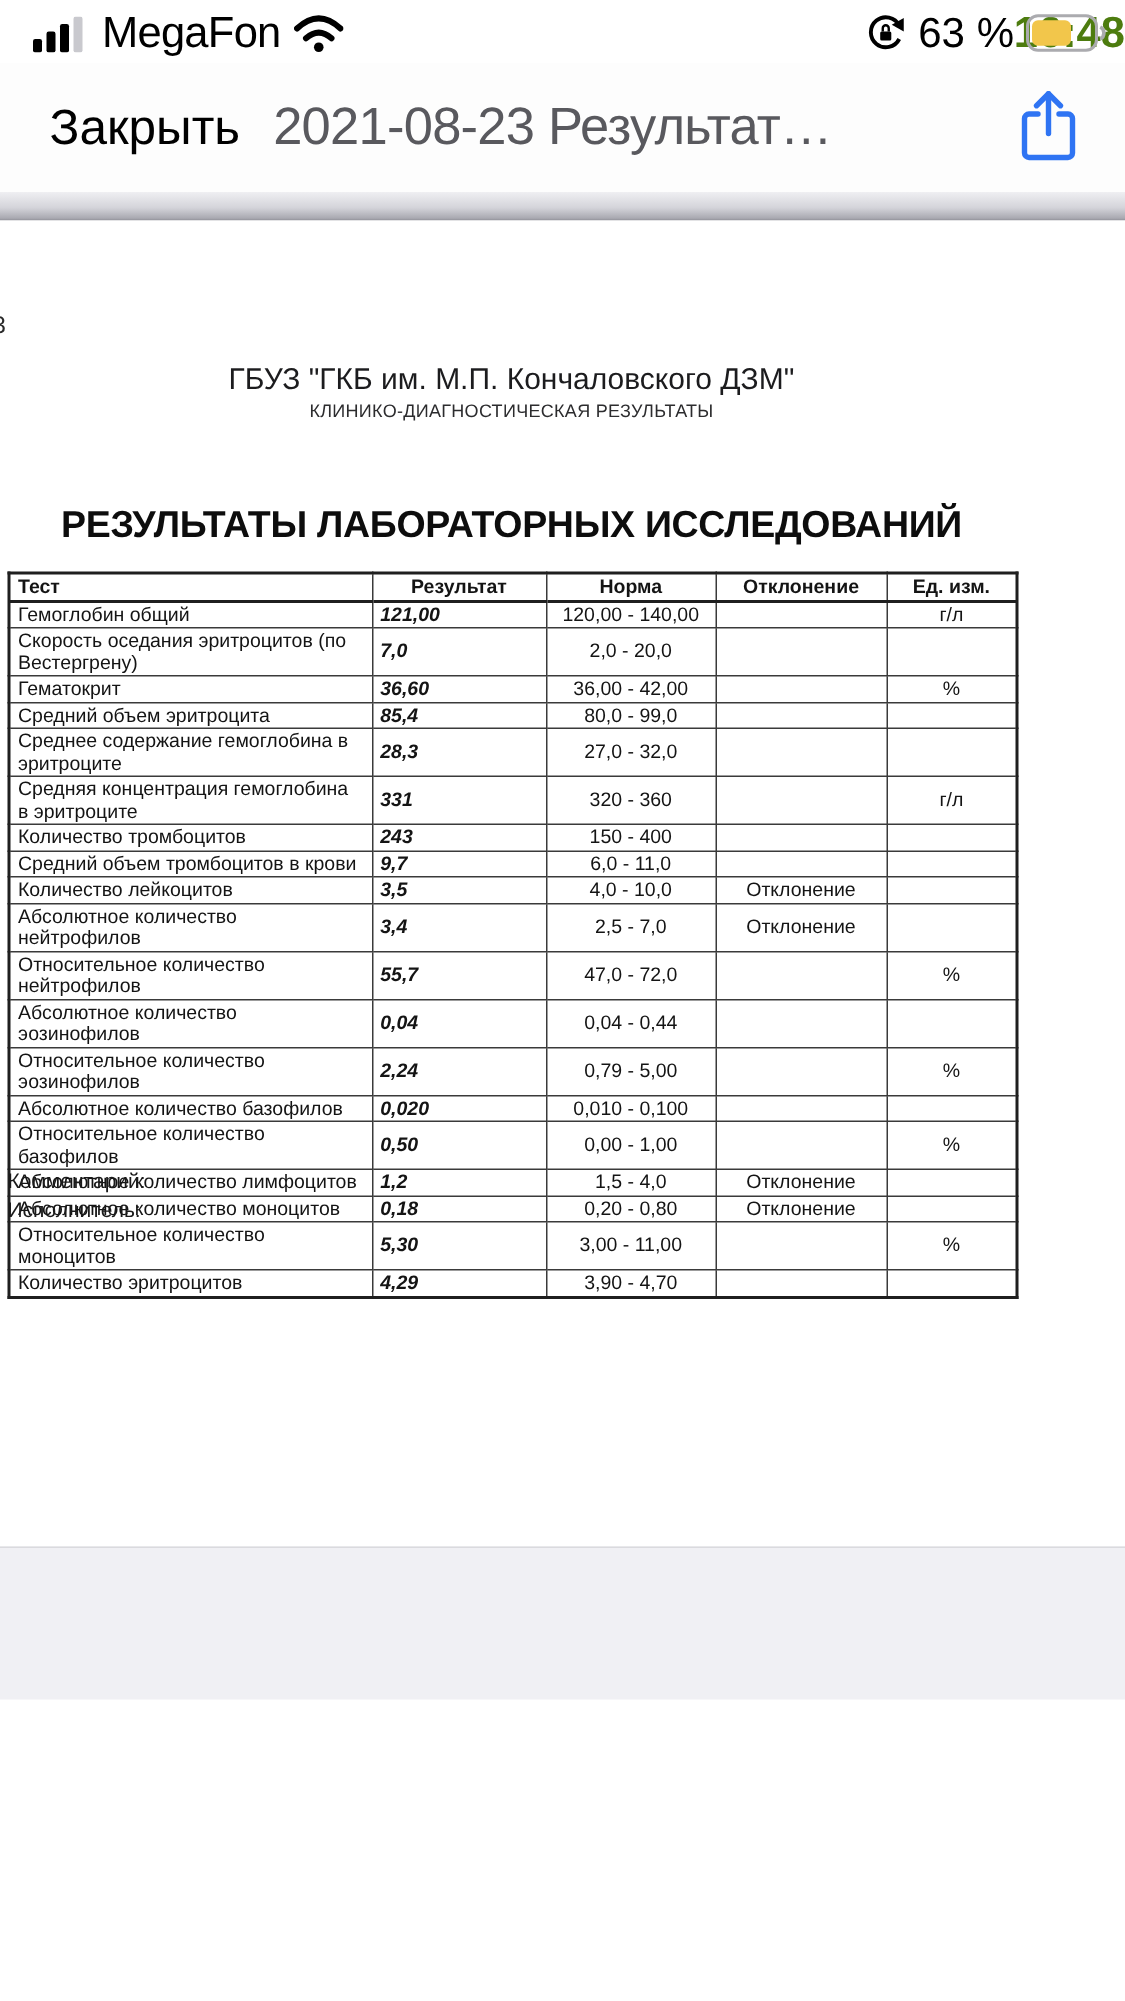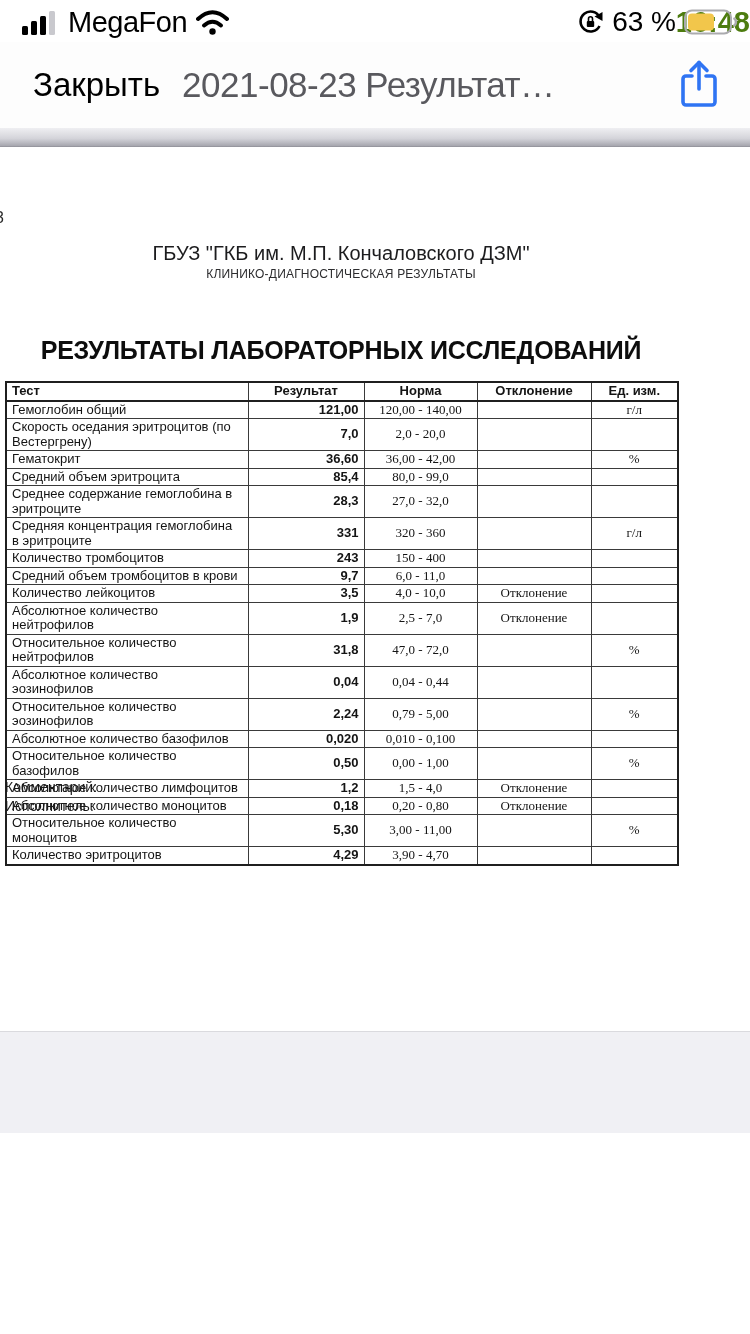--- a/index.html
+++ b/index.html
@@ -42,22 +42,22 @@
   
   .tablewrap { position:absolute; top:234px; left:5px; }
   table.results { border-collapse:collapse; width:672px; table-layout:fixed;
                   font-size:13px; color:#141414; background:#fff; border:2px solid #1f1f1f; }
   table.results th, table.results td { border:1px solid #3a3a3a; padding:1px 5px;
                   line-height:14.5px; vertical-align:middle; overflow:hidden; }
   table.results th { font-weight:700; text-align:center; height:18px; border-bottom:2px solid #1f1f1f;margin-left:28px; }
   table.results th.c-test { text-align:left; }
   table.results td { height:16px; }
   td.c-test { text-align:left; }
-  td.c-result { text-align:right; font-weight:700; }
-  td.c-norm, td.c-dev, td.c-unit { text-align:center;font-family:Liberation Serif, serif; }
+  td.c-result { text-align:left; font-weight:700;font-style:italic; }
+  td.c-norm, td.c-dev, td.c-unit { text-align:center; }
 
   .doc-footer { position:absolute; top:631px; left:5px; font-size:14px; line-height:19px; color:#1a1a1a; }
 
   
   .below-page { position:absolute; top:1031px; left:0; width:750px; height:303px;
                 background:#f0f0f4; border-top:1px solid #dadade; }
 
   svg { display:block; }
 </style>
 </head>
@@ -202,28 +202,28 @@
           </tr>
             <tr>
             <td class="c-test">Количество лейкоцитов</td>
             <td class="c-result">3,5</td>
             <td class="c-norm">4,0 - 10,0</td>
             <td class="c-dev">Отклонение</td>
             <td class="c-unit"></td>
           </tr>
             <tr>
             <td class="c-test">Абсолютное количество нейтрофилов</td>
-            <td class="c-result">1,9</td>
+            <td class="c-result">3,4</td>
             <td class="c-norm">2,5 - 7,0</td>
             <td class="c-dev">Отклонение</td>
             <td class="c-unit"></td>
           </tr>
             <tr>
             <td class="c-test">Относительное количество нейтрофилов</td>
-            <td class="c-result">31,8</td>
+            <td class="c-result">55,7</td>
             <td class="c-norm">47,0 - 72,0</td>
             <td class="c-dev"></td>
             <td class="c-unit">%</td>
           </tr>
             <tr>
             <td class="c-test">Абсолютное количество эозинофилов</td>
             <td class="c-result">0,04</td>
             <td class="c-norm">0,04 - 0,44</td>
             <td class="c-dev"></td>
             <td class="c-unit"></td>

